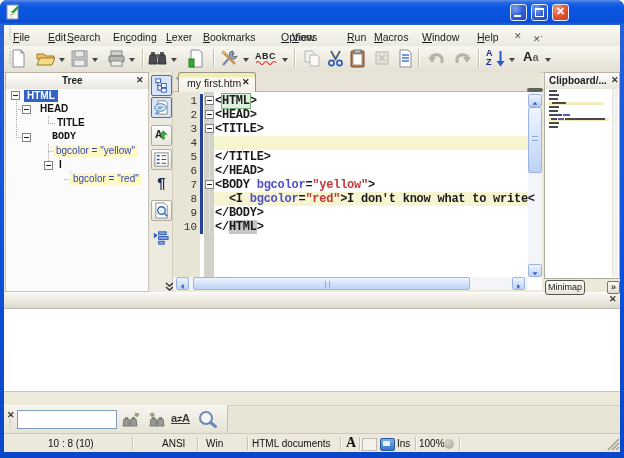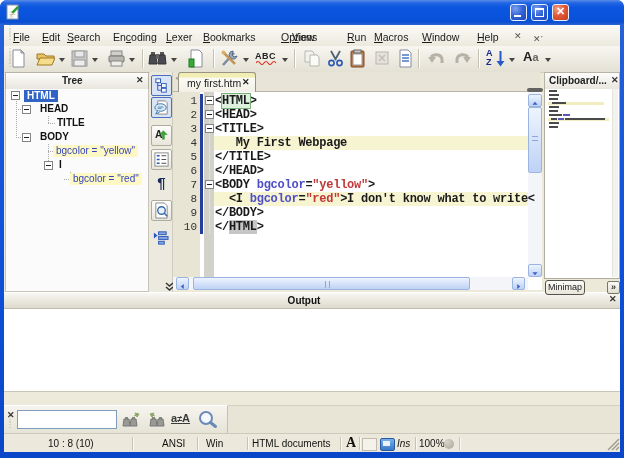--- a/index.html
+++ b/index.html
@@ -65,21 +65,21 @@
       </div>
     <div class="wbtn wb-blue" style="left:531px;">
         <div style="position:absolute;left:3px;top:3px;width:7px;height:6px;border:2px solid #fff;border-width:2px 1px 1px 1px;"></div>
       </div>
     <div class="wbtn wb-red" style="left:552px;font-size:11px;font-weight:bold;">✕</div>
   </div>
   <div id="client">
   <div id="menubar">
     <div class="mi" style="left:2px;top:2px;color:#b8b4a4;font-size:8px;line-height:4px;">⋮<br>⋮<br>⋮</div>
     <div class="mi" style="left:9px;"><u>F</u>ile</div>
-    <div class="mi" style="left:38px;text-align:center;"><u>E</u>dit</div>
+    <div class="mi" style="left:44px;text-align:center;"><u>E</u>dit</div>
     <div class="mi" style="left:63px;"><u>S</u>earch</div>
     <div class="mi" style="left:109px;">En<u>c</u>oding</div>
     <div class="mi" style="left:162px;"><u>L</u>exer</div>
     <div class="mi" style="left:199px;"><u>B</u>ookmarks</div>
     <div class="mi" style="left:263px;margin-left:25px;"><u>V</u>iew</div>
     <div class="mi" style="left:277px;"><u>O</u>ptions</div>
     <div class="mi" style="left:343px;"><u>R</u>un</div>
     <div class="mi" style="left:370px;"><u>M</u>acros</div>
     <div class="mi" style="left:418px;"><u>W</u>indow</div>
     <div class="mi" style="left:473px;"><u>H</u>elp</div>
@@ -192,21 +192,21 @@
     <div class="dotv" style="left:48px;top:144px;height:22px;"></div>
     <div class="doth" style="left:48px;top:151px;width:5px;"></div>
     <div class="dotv" style="left:70px;top:172px;height:7px;"></div>
     <div class="doth" style="left:64px;top:179px;width:6px;"></div>
     <div class="fold2" style="left:11px;top:91px;"></div>
     <div class="ab tsel" style="left:24px;top:90px;">HTML</div>
     <div class="fold2" style="left:22px;top:105px;"></div>
     <div class="ab tnode" style="left:40px;top:103px;">HEAD</div>
     <div class="ab tnode" style="left:57px;top:117px;">TITLE</div>
     <div class="fold2" style="left:22px;top:133px;"></div>
-    <div class="ab tnode" style="left:40px;top:131px;">BODY</div>
+    <div class="ab tnode" style="left:52px;top:131px;font-family:Liberation Mono, monospace;">BODY</div>
     <div class="ab tattr" style="left:53px;top:145px;">bgcolor = "yellow"</div>
     <div class="fold2" style="left:44px;top:161px;"></div>
     <div class="ab tnode" style="left:59px;top:159px;">I</div>
     <div class="ab tattr" style="left:70px;top:173px;">bgcolor = "red"</div>
 
     <div class="ab" style="left:150px;top:72px;width:23px;height:220px;background:#eceade;border-right:1px solid #d0ccc0;box-sizing:border-box;"></div>
     <div class="vbtn vsel" style="left:151px;top:75px;"><svg viewBox="0 0 18 18">
           <rect x="3" y="2" width="5" height="4" fill="#fff" stroke="#2858b8"></rect>
           <rect x="9" y="7" width="5" height="4" fill="#fff" stroke="#2858b8"></rect>
           <rect x="9" y="12" width="5" height="4" fill="#fff" stroke="#2858b8"></rect>
@@ -271,21 +271,20 @@
       <div class="lnum" style="left:173px;top:192px;">8</div>
       <div class="lnum" style="left:173px;top:206px;">9</div>
       <div class="lnum" style="left:173px;top:220px;">10</div>
       <div class="fold2 ab" style="left:205px;top:96px;"></div>
       <div class="fold2 ab" style="left:205px;top:110px;"></div>
       <div class="fold2 ab" style="left:205px;top:124px;"></div>
       <div class="fold2 ab" style="left:205px;top:180px;"></div>
       <div class="cline" style="top:94px;">&lt;<span style="background:#ddefdd;outline:1px solid #78b078;">HTML</span>&gt;</div>
       <div class="cline" style="top:108px;">&lt;HEAD&gt;</div>
       <div class="cline" style="top:122px;">&lt;TITLE&gt;</div>
-      <div class="cline" style="top:136px;">   My First Webpage</div>
       <div class="cline" style="top:150px;">&lt;/TITLE&gt;</div>
       <div class="cline" style="top:164px;">&lt;/HEAD&gt;</div>
       <div class="cline" style="top:178px;">&lt;BODY <span class="atr">bgcolor</span>=<span class="str">"yellow"</span>&gt;</div>
       <div class="cline" style="top:192px;">  &lt;I <span class="atr">bgcolor</span>=<span class="str">"red"</span>&gt;I don't know what to write&lt;</div>
       <div class="cline" style="top:206px;">&lt;/BODY&gt;</div>
       <div class="cline" style="top:220px;">&lt;/<span style="background:#c6c6c6;">HTML</span>&gt;</div>
     </div>
 
     <div class="ab" style="left:528px;top:88px;width:14px;height:189px;background:#f4f5f9;"></div>
     <div class="ab" style="left:527px;top:88px;width:16px;height:4px;background:#62625e;border-radius:2px;"></div>
@@ -330,21 +329,20 @@
       <div class="mm" style="left:13px;top:29px;width:6px;background:#5858b8;"></div>
       <div class="mm" style="left:20px;top:29px;width:40px;"></div>
       <div class="mm" style="left:4px;top:33px;width:10px;"></div>
       <div class="mm" style="left:4px;top:37px;width:9px;"></div>
     </div>
     <div class="ab" style="left:545px;top:280px;width:40px;height:15px;background:linear-gradient(180deg,#fcfbf7,#e8e5da);border:1px solid #55524a;border-radius:3px;box-sizing:border-box;font-size:9px;color:#222;text-align:center;line-height:13px;z-index:7;">Minimap</div>
     <div class="ab" style="left:607px;top:281px;width:13px;height:13px;background:linear-gradient(180deg,#fcfbf7,#e0ddd0);border:1px solid #7a7668;border-radius:2px;box-sizing:border-box;font-size:9px;font-weight:bold;color:#333;text-align:center;line-height:11px;z-index:7;">»</div>
   </div>
   <div id="bottomarea">
     <div class="ab" style="left:4px;top:292px;width:616px;height:17px;background:linear-gradient(180deg,#f8f7f2,#dedacc);border-top:1px solid #fff;border-bottom:1px solid #c0bcae;box-sizing:border-box;">
-      <div style="width:600px;text-align:center;font-size:10px;font-weight:bold;color:#111;line-height:15px;">Output</div>
       <span class="hx" style="left:605px;top:1px;">✕</span>
     </div>
     <div class="ab" style="left:4px;top:309px;width:616px;height:83px;background:#fff;border-bottom:1px solid #c8c4b6;box-sizing:border-box;"></div>
     <div class="ab" style="left:4px;top:392px;width:616px;height:13px;background:#eeeadb;"></div>
     <div class="ab" style="left:4px;top:405px;width:224px;height:28px;background:linear-gradient(180deg,#f6f4ee,#e6e3d6);border-right:1px solid #c4c0b2;border-top:1px solid #fff;box-sizing:border-box;">
       <span style="position:absolute;left:3px;top:4px;font-size:9px;font-weight:bold;color:#333;">✕</span>
       <div style="position:absolute;left:2px;top:11px;color:#b0ac9c;font-size:8px;line-height:5px;">⋮⋮<br>⋮⋮</div>
       <div style="position:absolute;left:13px;top:4px;width:100px;height:19px;background:#fff;border:1px solid #7f9db9;box-sizing:border-box;"></div>
       <svg style="position:absolute;left:118px;top:5px;" width="20" height="18" viewBox="0 0 20 18">
           <path d="M3 6 h3 v3 h-3z M10 6 h3 v3 h-3z" fill="#8a8a84"></path>
@@ -366,21 +364,21 @@
     <div class="ab" id="statusbar" style="left:4px;top:433px;width:616px;height:19px;background:#ece9dc;border-top:1px solid #cdc9bb;box-sizing:border-box;font-size:11px;color:#111;">
       <span class="ab" style="left:44px;top:4px;font-size:10px;">10 : 8 (10)</span>
       <span class="ab" style="left:158px;top:4px;font-size:10px;">ANSI</span>
       <span class="ab" style="left:202px;top:4px;font-size:10px;">Win</span>
       <span class="ab" style="left:248px;top:4px;font-size:10px;">HTML documents</span>
       <span class="ab" style="left:342px;top:1px;font-family:'Liberation Serif',serif;font-size:14px;font-weight:bold;">A</span>
       <div class="ab" style="left:358px;top:4px;width:13px;height:11px;background:#f4f2ea;border:1px solid #c0bcae;"></div>
       <div class="ab" style="left:376px;top:4px;width:13px;height:11px;background:linear-gradient(180deg,#7ab0e8,#3a78c8);border:1px solid #2858a0;border-radius:2px;">
           <div style="margin:2px;width:7px;height:5px;background:#e8f2fc;"></div>
         </div>
-      <span class="ab" style="left:393px;top:4px;font-size:10px;font-style:italic;">Ins</span>
+      <span class="ab" style="left:393px;top:4px;font-size:10px;">Ins</span>
       <span class="ab" style="left:415px;top:4px;font-size:10px;">100%</span>
       <div class="ab" style="left:440px;top:5px;width:10px;height:10px;border-radius:50%;background:radial-gradient(circle at 35% 30%,#d8d5c8,#a8a498);"></div>
       <div class="sep" style="left:128px;"></div>
         <div class="sep" style="left:193px;"></div>
       <div class="sep" style="left:243px;"></div>
         <div class="sep" style="left:336px;"></div>
       <div class="sep" style="left:355px;"></div>
         <div class="sep" style="left:411px;"></div>
       <div class="sep" style="left:455px;"></div>
       <svg class="ab" style="left:603px;top:4px;" width="13" height="13" viewBox="0 0 13 13">

